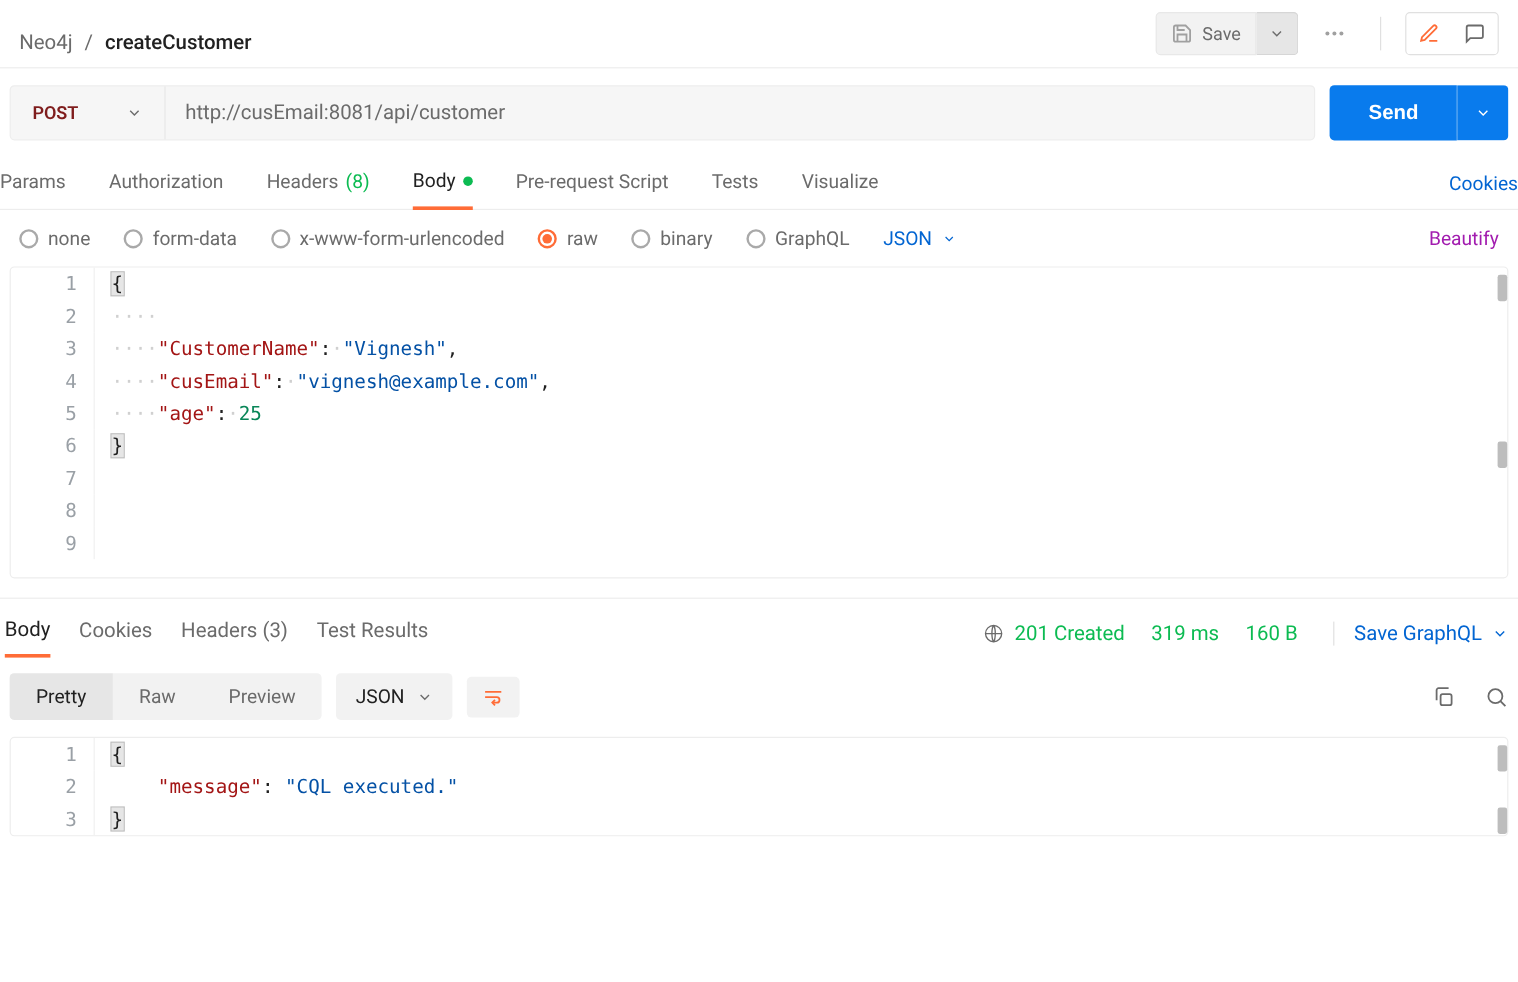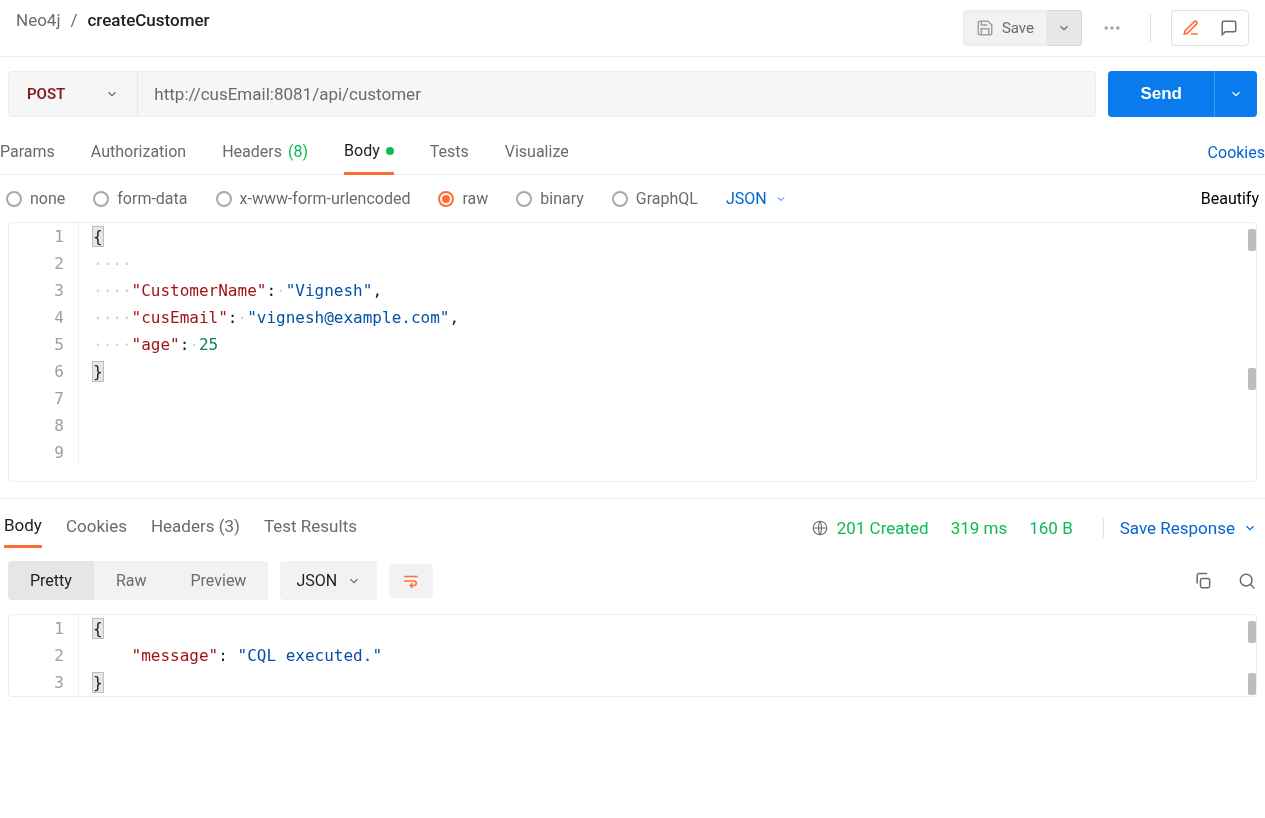--- a/index.html
+++ b/index.html
@@ -1,18 +1,18 @@
 <!DOCTYPE html>
 <html><head>
 <meta charset="utf-8">
 <style>
 * { margin:0; padding:0; box-sizing:border-box; }
 body { font-family:-apple-system,BlinkMacSystemFont,"Segoe UI",Roboto,sans-serif; font-size:14px; color:#212121; background:#fff; }
 
-.topbar { display:flex; align-items:flex-start; justify-content:space-between; padding:10px 16px; border-bottom:1px solid #ededed; }
+.topbar { display:flex; align-items:flex-end; justify-content:space-between; padding:10px 16px; border-bottom:1px solid #ededed; }
 .breadcrumb { display:flex; align-items:center; gap:10px; font-size:17px; }
 .breadcrumb .coll { color:#6b6b6b; }
 .breadcrumb .sep { color:#6b6b6b; }
 .breadcrumb .req { color:#212121; font-weight:500; }
 .top-actions { display:flex; align-items:center; gap:12px; }
 .save-btn { display:flex; align-items:center; gap:8px; background:#f2f2f2; border:1px solid #e8e8e8; border-radius:4px 0 0 4px; padding:8px 12px; color:#6b6b6b; font-size:15px; cursor:pointer; }
 .save-group { display:flex; }
 .save-caret { background:#e6e6e6; border:1px solid #d6d6d6; border-left:none; border-radius:0 4px 4px 0; padding:8px 10px; color:#6b6b6b; cursor:pointer; display:flex; align-items:center; }
 .dots-btn { padding:8px; cursor:pointer; color:#6b6b6b; }
 .divider-v { width:1px; height:28px; background:#e0e0e0; margin:0 8px; }
@@ -30,21 +30,21 @@
 .send-caret { background:#097bed; border:none; border-left:1px solid rgba(255,255,255,0.25); border-radius:0 4px 4px 0; padding:0 14px; cursor:pointer; color:#fff; display:flex; align-items:center; }
 
 .tabs { display:flex; align-items:center; padding:0 0; gap:36px; border-bottom:1px solid #ededed; font-size:16px; color:#6b6b6b; }
 .tabs .tab { padding:10px 0 12px; cursor:pointer; position:relative; display:flex; align-items:center; gap:6px; }
 .tabs .tab.active { color:#212121; border-bottom:3px solid #ff6c37; margin-bottom:-1px; }
 .tabs .count { color:#0cbb52; }
 .tabs .dot { width:8px; height:8px; border-radius:50%; background:#0cbb52; }
 .tabs .spacer { flex:1; }
 .tabs .link { color:#0265d2; cursor:pointer; padding:10px 0; }
 
-.body-type-row { display:flex; align-items:center; padding:14px 6px; gap:28px; font-size:16px; color:#6b6b6b; }
+.body-type-row { display:flex; align-items:center; padding:14px 16px; gap:28px; font-size:16px; color:#6b6b6b; }
 .radio-opt { display:flex; align-items:center; gap:8px; cursor:pointer; }
 .radio-circ { width:16px; height:16px; border-radius:50%; border:2px solid #a9a9a9; display:inline-block; position:relative; }
 .radio-circ.sel { border-color:#ff6c37; }
 .radio-circ.sel::after { content:""; position:absolute; inset:2px; border-radius:50%; background:#ff6c37; }
 .body-type-row .spacer { flex:1; }
 .json-sel { color:#0265d2; display:flex; align-items:center; gap:8px; cursor:pointer; }
 
 .editor { border:1px solid #ededed; border-radius:4px; margin:0 8px 16px; position:relative; font-family:Menlo,Consolas,monospace; font-size:16px; line-height:27px; }
 .editor-row { display:flex; }
 .gutter { width:70px; text-align:right; padding-right:14px; color:#9aa0a6; border-right:1px solid #f0f0f0; }
@@ -153,20 +153,21 @@
   <div class="tab">Params</div>
   <div class="tab">Authorization</div>
   <div class="tab">
     <span>Headers</span>
     <span class="count">(8)</span>
   </div>
   <div class="tab active">
     <span>Body</span>
     <span class="dot"></span>
   </div>
+  <div class="tab">Pre-request Script</div>
   <div class="tab">Tests</div>
   <div class="tab">Visualize</div>
   <div class="spacer"></div>
   <div class="link">Cookies</div>
 </div>
 
 <div class="body-type-row">
   <div class="radio-opt">
       <span class="radio-circ"></span>
       <span>none</span>
@@ -191,21 +192,21 @@
       <span class="radio-circ"></span>
       <span>GraphQL</span>
     </div>
   <div class="json-sel">
     <span>JSON</span>
     <svg width="12" height="12" viewBox="0 0 24 24" fill="none" stroke="#0265d2" stroke-width="2">
         <polyline points="6 9 12 15 18 9"></polyline>
       </svg>
   </div>
   <div class="spacer"></div>
-  <div class="link" style="color:#000000;cursor:pointer">Beautify</div>
+  <div class="link" style="color:#a21caf;cursor:pointer">Beautify</div>
 </div>
 
 <div class="editor" style="height:260px;">
   <div class="scroll-ind" style="top:6px"></div>
   <div class="scroll-ind" style="top:145px"></div>
   <div class="editor-row">
       <div class="gutter">1</div>
       <div class="code"><span class="p brace">{</span></div>
     </div>
   <div class="editor-row">
@@ -255,21 +256,21 @@
     <div class="status-group">
       <svg width="18" height="18" viewBox="0 0 24 24" fill="none" stroke="#6b6b6b" stroke-width="1.5">
           <circle cx="12" cy="12" r="9"></circle>
           <path d="M3 12h18M12 3c2.5 3 2.5 15 0 18M12 3c-2.5 3-2.5 15 0 18"></path>
         </svg>
       <span class="green">201 Created</span>
     </div>
     <span class="green">319 ms</span>
     <span class="green">160 B</span>
     <div class="save-resp">
-      <span>Save Response</span>
+      <span>Save GraphQL</span>
       <svg width="14" height="14" viewBox="0 0 24 24" fill="none" stroke="#0265d2" stroke-width="2">
           <polyline points="6 9 12 15 18 9"></polyline>
         </svg>
     </div>
   </div>
 </div>
 
 <div class="resp-ctrl">
   <div class="pill-group">
     <div class="pill active">Pretty</div>

